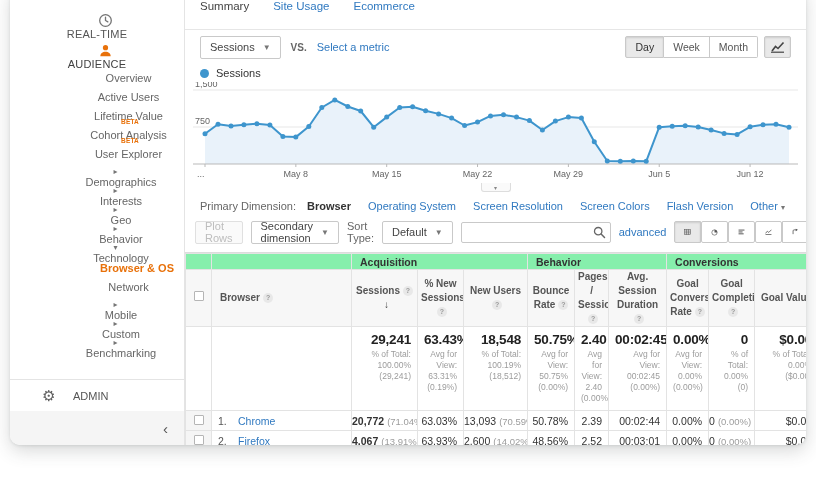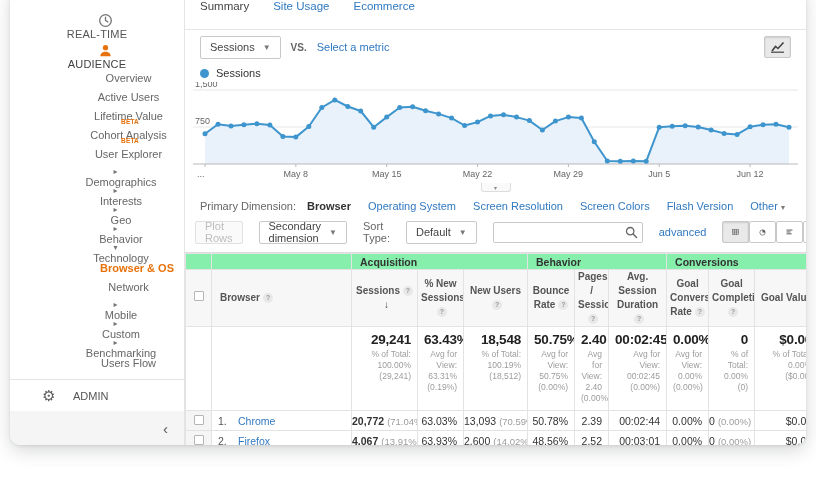--- a/index.html
+++ b/index.html
@@ -46,21 +46,21 @@
   .btn-group .tbtn:last-child { border-radius:0 2px 2px 0; }
   .tbtn.sel { background:#e9e9e9; box-shadow:inset 0 1px 2px rgba(0,0,0,.12); color:#333; }
   .icon-btn { border:1px solid #c9c9c9; border-radius:2px; height:22px; width:27px; background:#fff; display:flex; align-items:center; justify-content:center; cursor:pointer; }
   .icon-btn.sel { background:#e9e9e9; box-shadow:inset 0 1px 2px rgba(0,0,0,.12); }
   .legend-row { height:18px; display:flex; align-items:center; gap:7px; padding:0 15px; font-size:11px; color:#333; }
   .legend-dot { width:9px; height:9px; border-radius:50%; }
   .chart-wrap { position:relative; margin:0 8px; }
   .chart-collapse { width:30px; height:9px; margin:-3px auto 0; border:1px solid #ddd; border-top:none; border-radius:0 0 3px 3px; background:#fafafa; display:flex; align-items:center; justify-content:center; font-size:6px; color:#888; cursor:pointer; }
   .dim-row { display:flex; align-items:center; gap:17px; font-size:11px; color:#666; padding:8px 15px 7px; white-space:nowrap; }
   .dim-sel { color:#333; font-weight:bold; }
-  .toolbar { display:flex; align-items:center; gap:16px; padding:1px 10px 8px; font-size:11px; color:#666; }
+  .toolbar { display:flex; align-items:center; gap:8px; padding:1px 10px 8px; font-size:11px; color:#666; }
   .btn-disabled { border:1px solid #e0e0e0; border-radius:2px; background:#fafafa; color:#bdbdbd; height:23px; padding:0 9px; display:inline-flex; align-items:center; }
   .search-wrap { margin-left:auto; display:flex; align-items:center; position:relative; }
   .search-input { width:150px; height:21px; border:1px solid #c9c9c9; border-radius:2px; padding:0 22px 0 6px; font-size:11px; font-family:inherit; }
   .search-ico { position:absolute; right:5px; top:4px; }
   
   .table-wrap { flex:1; overflow:hidden; border-top:1px solid #dcdcdc; }
   table { border-collapse:collapse; table-layout:fixed; width:633px; min-width:633px; font-size:10.5px; color:#333; }
   th, td { border:1px solid #e3e3e3; padding:0; overflow:hidden; }
   tr.group-row th { background:#86efac; height:16px; font-size:10.5px; text-align:left; padding-left:8px; color:#333; font-weight:bold; }
   tr.head-row th { background:#f7f7f7; height:46px; vertical-align:middle; text-align:center; font-weight:bold; font-size:10px; color:#555; line-height:1.4; padding:0 3px; }
@@ -154,23 +154,20 @@
           <span class="slabel">Mobile</span>
         </div>
       <div class="srow arrow-item">
           <span class="arr">▸</span>
           <span class="slabel">Custom</span>
         </div>
       <div class="srow arrow-item">
           <span class="arr">▸</span>
           <span class="slabel">Benchmarking</span>
         </div>
-      <div class="srow child">
-          <span class="slabel">Users Flow</span>
-        </div>
 
     </div>
     <div class="side-admin">
       <span class="sicon">⚙</span>
       <span class="slabel">ADMIN</span>
     </div>
     <div class="side-foot">
       <span class="collapse-ch">‹</span>
     </div>
   </div>
@@ -184,20 +181,25 @@
     </div>
 
     <div class="metric-row">
       <span class="btn-dd">
         <span>Sessions</span>
         <span class="caret">▼</span>
       </span>
       <span class="vs">VS.</span>
       <span class="lnk" style="font-size:11px;">Select a metric</span>
       <span class="right-ctrls">
+        <span class="btn-group">
+          <span class="tbtn sel">Day</span>
+          <span class="tbtn">Week</span>
+          <span class="tbtn">Month</span>
+        </span>
         <span class="icon-btn sel">
           <svg width="14" height="12" viewBox="0 0 14 12">
               <path d="M1 10 L4.5 5.5 L7 7.5 L12.5 1.5" fill="none" stroke="#444" stroke-width="1.6"></path>
               <rect x="0" y="10.6" width="13" height="1.2" fill="#444"></rect>
             </svg>
         </span>
       </span>
     </div>
 
     <div class="legend-row">

